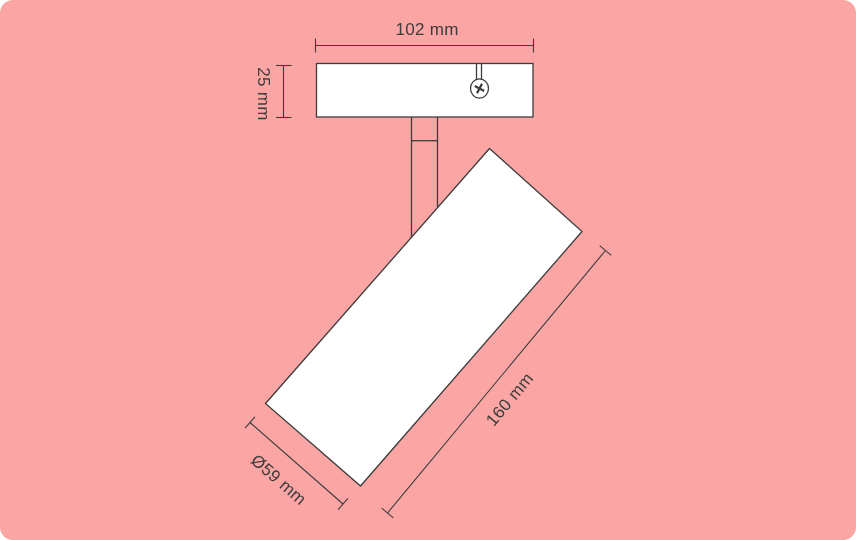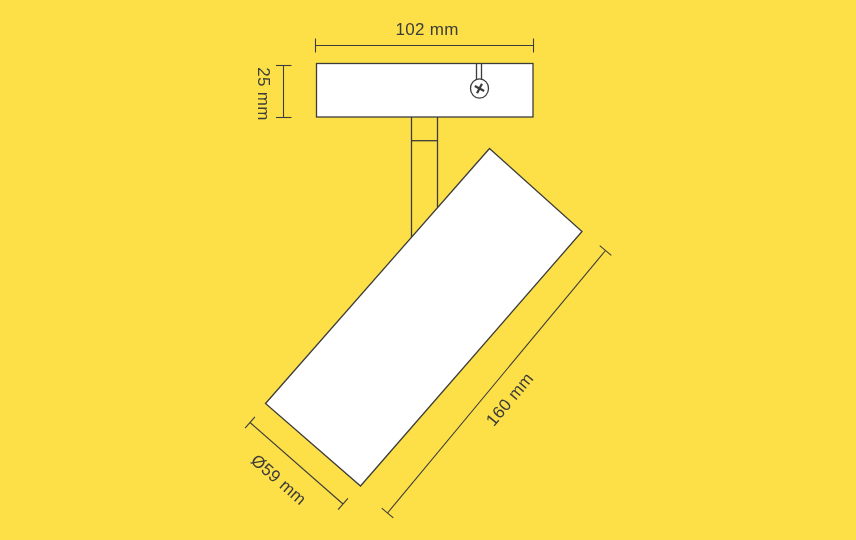--- a/index.html
+++ b/index.html
@@ -4,22 +4,23 @@
 <style>
   html, body {
     margin: 0;
     padding: 0;
     background: #ffffff;
   }
   .stage {
     position: relative;
     width: 856px;
     height: 540px;
-    background: #fde047;
+    background: #fca5a5;
     overflow: hidden;
+    border-radius: 13px;
   }
   svg { display: block; }
   svg text {
     font-family: "Liberation Sans", "DejaVu Sans", sans-serif;
     font-size: 17px;
     fill: #3c3c3b;
     letter-spacing: 0.3px;
   }
   .outline {
     fill: #ffffff;

